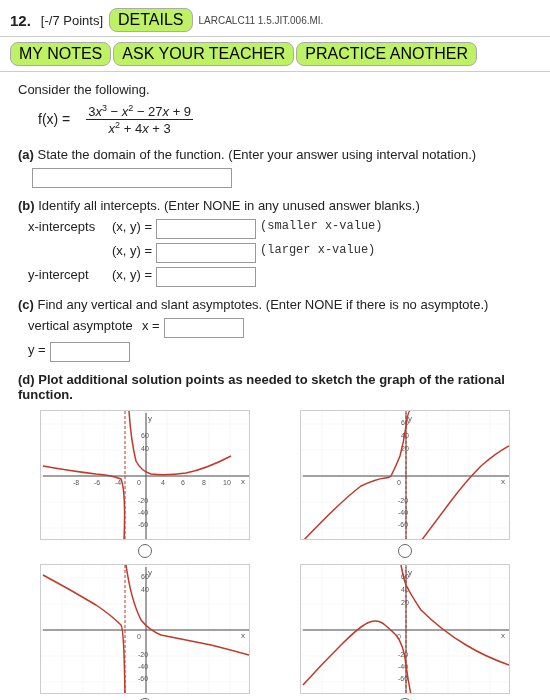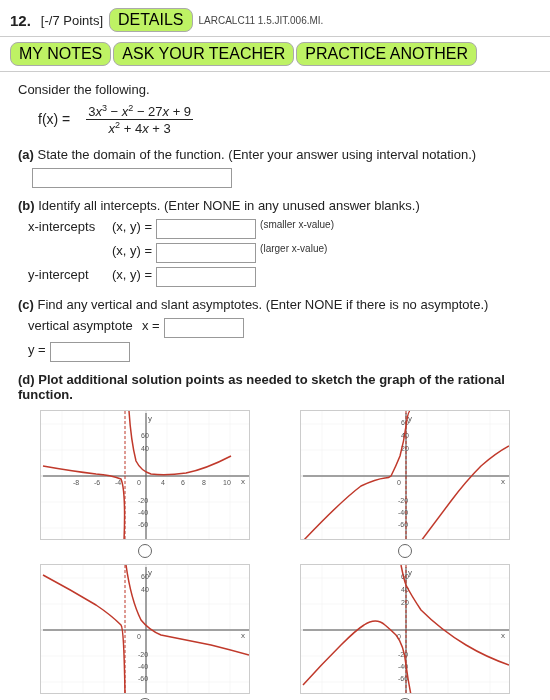--- a/index.html
+++ b/index.html
@@ -86,22 +86,23 @@
       align-items: flex-start;
       gap: 4px;
       margin: 4px 0 4px 10px;
       flex-wrap: wrap;
     }
     .intercept-label {
       min-width: 80px;
       font-size: 13px;
     }
     .note-text {
-      font-size: 10px;
+      font-size: 12px;
       color: #333;
+      font-family: Liberation Mono, monospace;
     }
     .asym-label {
       min-width: 110px;
     }
     .graph-section {
       margin-top: 8px;
     }
     .graph-grid {
       display: grid;
       grid-template-columns: 1fr 1fr;

